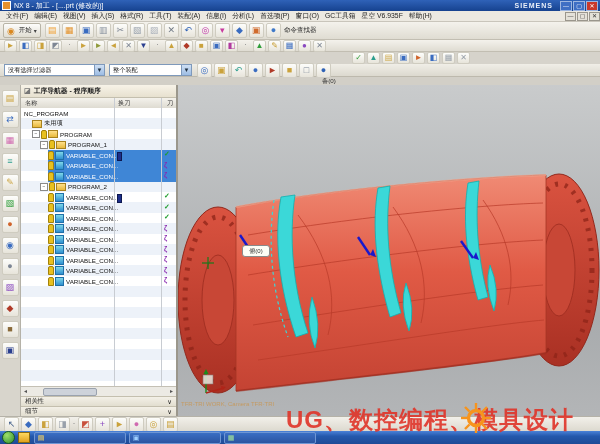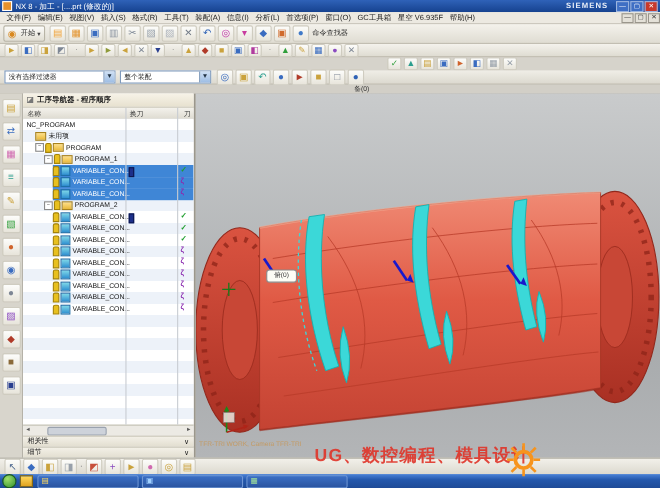--- a/index.html
+++ b/index.html
@@ -93,21 +93,21 @@
   #taskbar{left:0;top:431px;width:600px;height:13px;background:linear-gradient(#4a82d8,#2458ac 40%,#1e4a96);
     display:flex;align-items:center;padding-left:2px;box-sizing:border-box;}
   #orb{width:11px;height:11px;border-radius:50%;background:radial-gradient(circle at 35% 30%,#9fe06a,#2f8f2f);
     border:1px solid #1c5c1c;margin-right:3px;flex:none;}
   #ql{width:10px;height:9px;background:linear-gradient(#ffd95e,#e0a21f);border:1px solid #8a6a10;margin-right:4px;flex:none;}
   .taskapp{width:88px;height:10px;background:linear-gradient(#3a6ec4,#2a54a0);border:1px solid #6f96d4;
     border-radius:2px;margin-right:3px;display:flex;align-items:center;padding-left:2px;color:#d8e4f8;font-size:6px;}
   .taskapp .tbi{background:none;border:none;min-width:8px;height:8px;line-height:8px;font-size:7px;margin:0;}
   
   #watermark{left:0;top:398px;width:600px;height:40px;pointer-events:none;z-index:50;}
-  #wm1{position:absolute;left:286px;top:6px;font-size:16px;color:#e03429;letter-spacing:1px;font-weight:bold;opacity:.9;white-space:nowrap;}
+  #wm1{position:absolute;left:286px;top:6px;font-size:24px;color:#e03429;letter-spacing:1px;font-weight:bold;opacity:.9;white-space:nowrap;}
   #wm2{position:absolute;left:496px;top:2px;font-size:24px;font-weight:bold;color:#8e1f1c;white-space:nowrap;
     text-shadow:1px 0 #fff,-1px 0 #fff,0 1px #fff,0 -1px #fff,1px 1px #fff,-1px -1px #fff;}
   #wm-sun{position:absolute;left:460px;top:4px;}
 </style>
 </head>
 <body>
 
 <div class="abs" id="titlebar">
   <span class="appicon"></span>
   <span>NX 8 - 加工 - [....prt (修改的)]</span>

